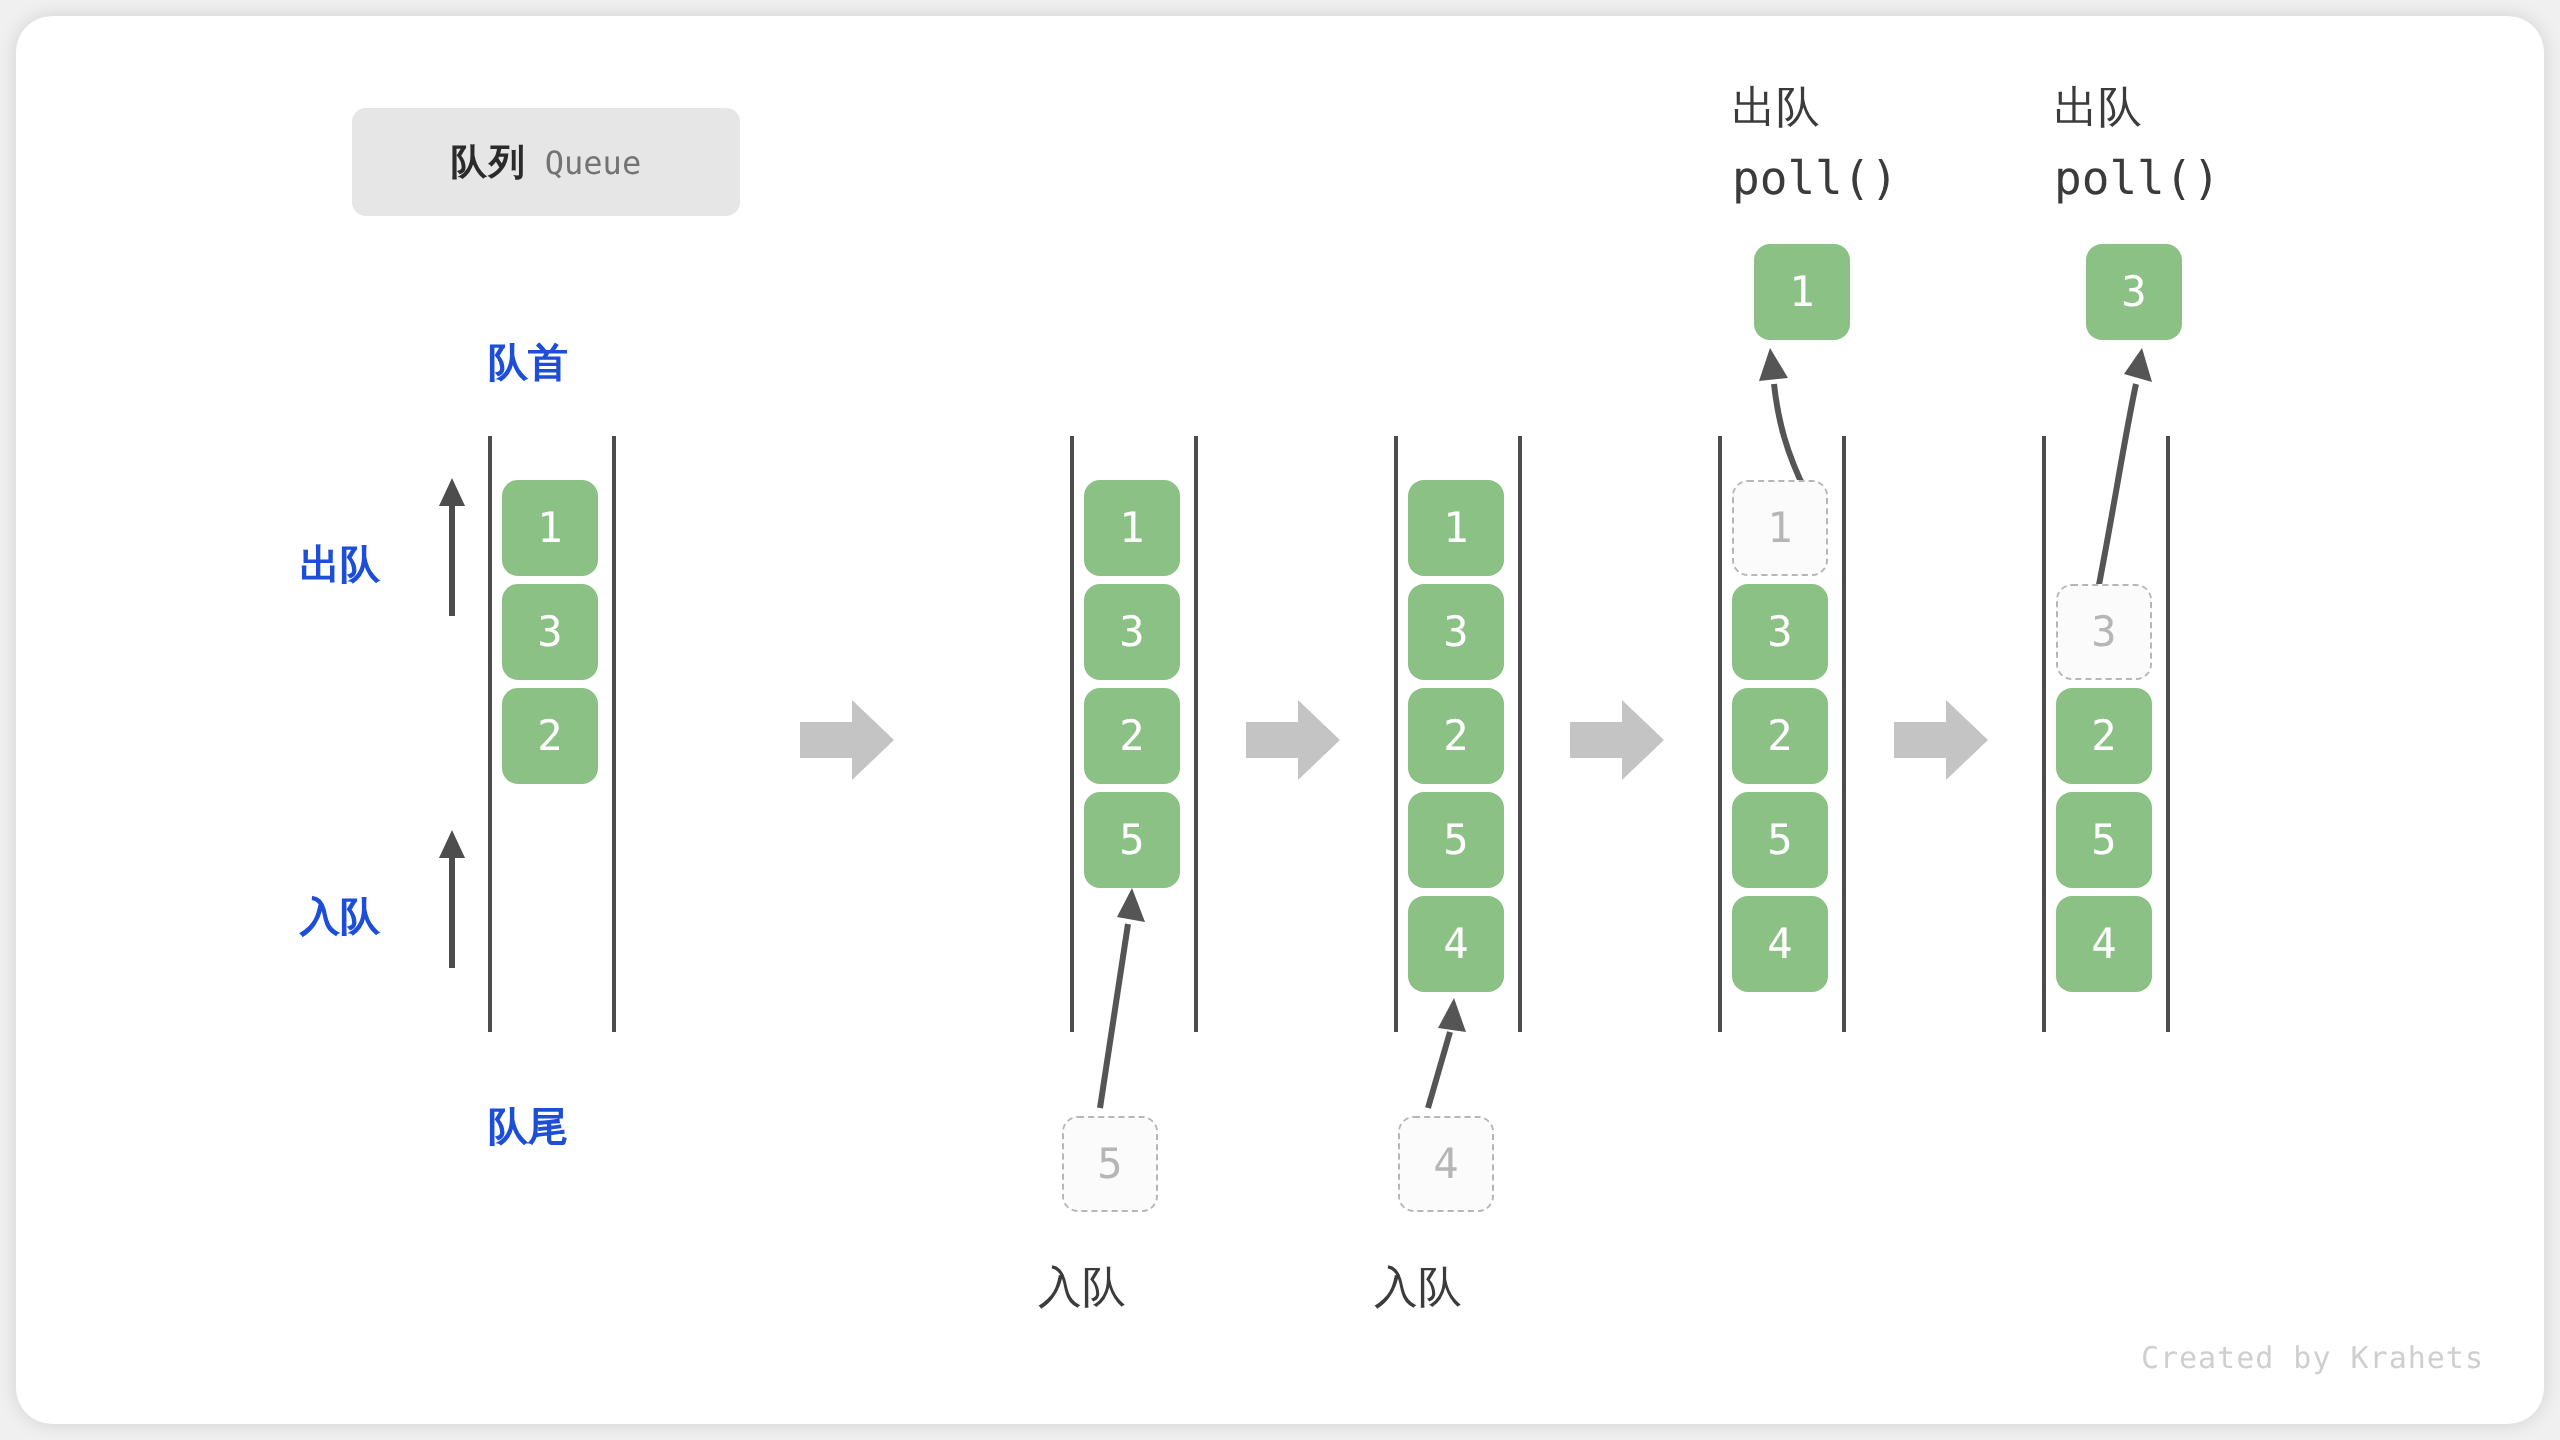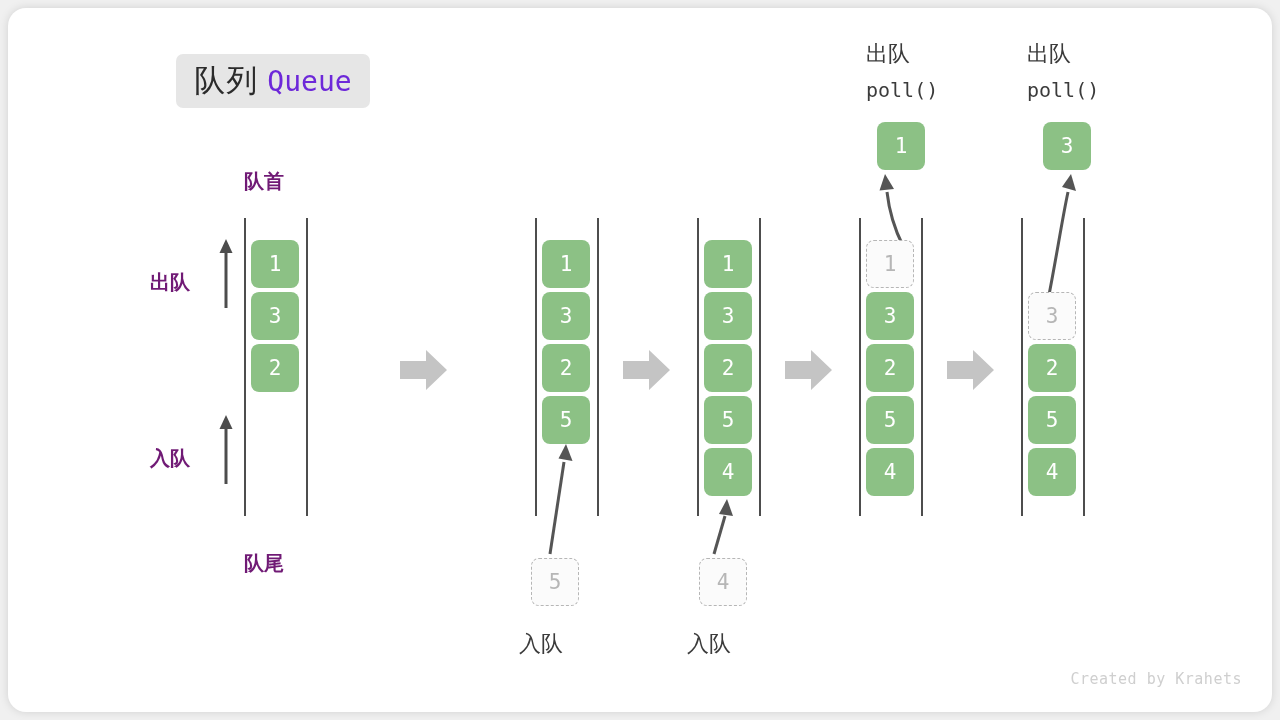--- a/index.html
+++ b/index.html
@@ -34,53 +34,53 @@
     width: 194px;
     height: 54px;
     background: #e6e6e6;
     border-radius: 7px;
     display: flex;
     align-items: center;
     justify-content: center;
     gap: 9px;
   }
   #title-chip .cn {
-    font-size: 31px;
-    font-weight: normal;
+    font-size: 18px;
+    font-weight: bold;
     color: #2b2b2b;
     letter-spacing: 1px;
   }
   #title-chip .en {
     font-family: "DejaVu Sans Mono", monospace;
-    font-size: 28px;
-    color: #6d28d9;
+    font-size: 16px;
+    color: #737373;
   }
 
   
   .cnlabel {
     position: absolute;
     font-size: 20px;
     font-weight: bold;
-    color: #701a75;
+    color: #1d4ed8;
     white-space: nowrap;
   }
   .oplabel {
     position: absolute;
     white-space: nowrap;
     text-align: left;
     line-height: 36px;
   }
   .oplabel .cn {
     font-size: 22px;
     color: #3b3b3b;
     font-weight: normal;
   }
   .oplabel .code {
     font-family: "DejaVu Sans Mono", monospace;
-    font-size: 20px;
+    font-size: 23px;
     color: #3b3b3b;
   }
   .oplabel .code .num { color: #59a14f; font-weight: bold; }
 
   
   .column { position: absolute; }
   .rail {
     position: absolute;
     width: 1.6px;
     background: #4d4d4d;

